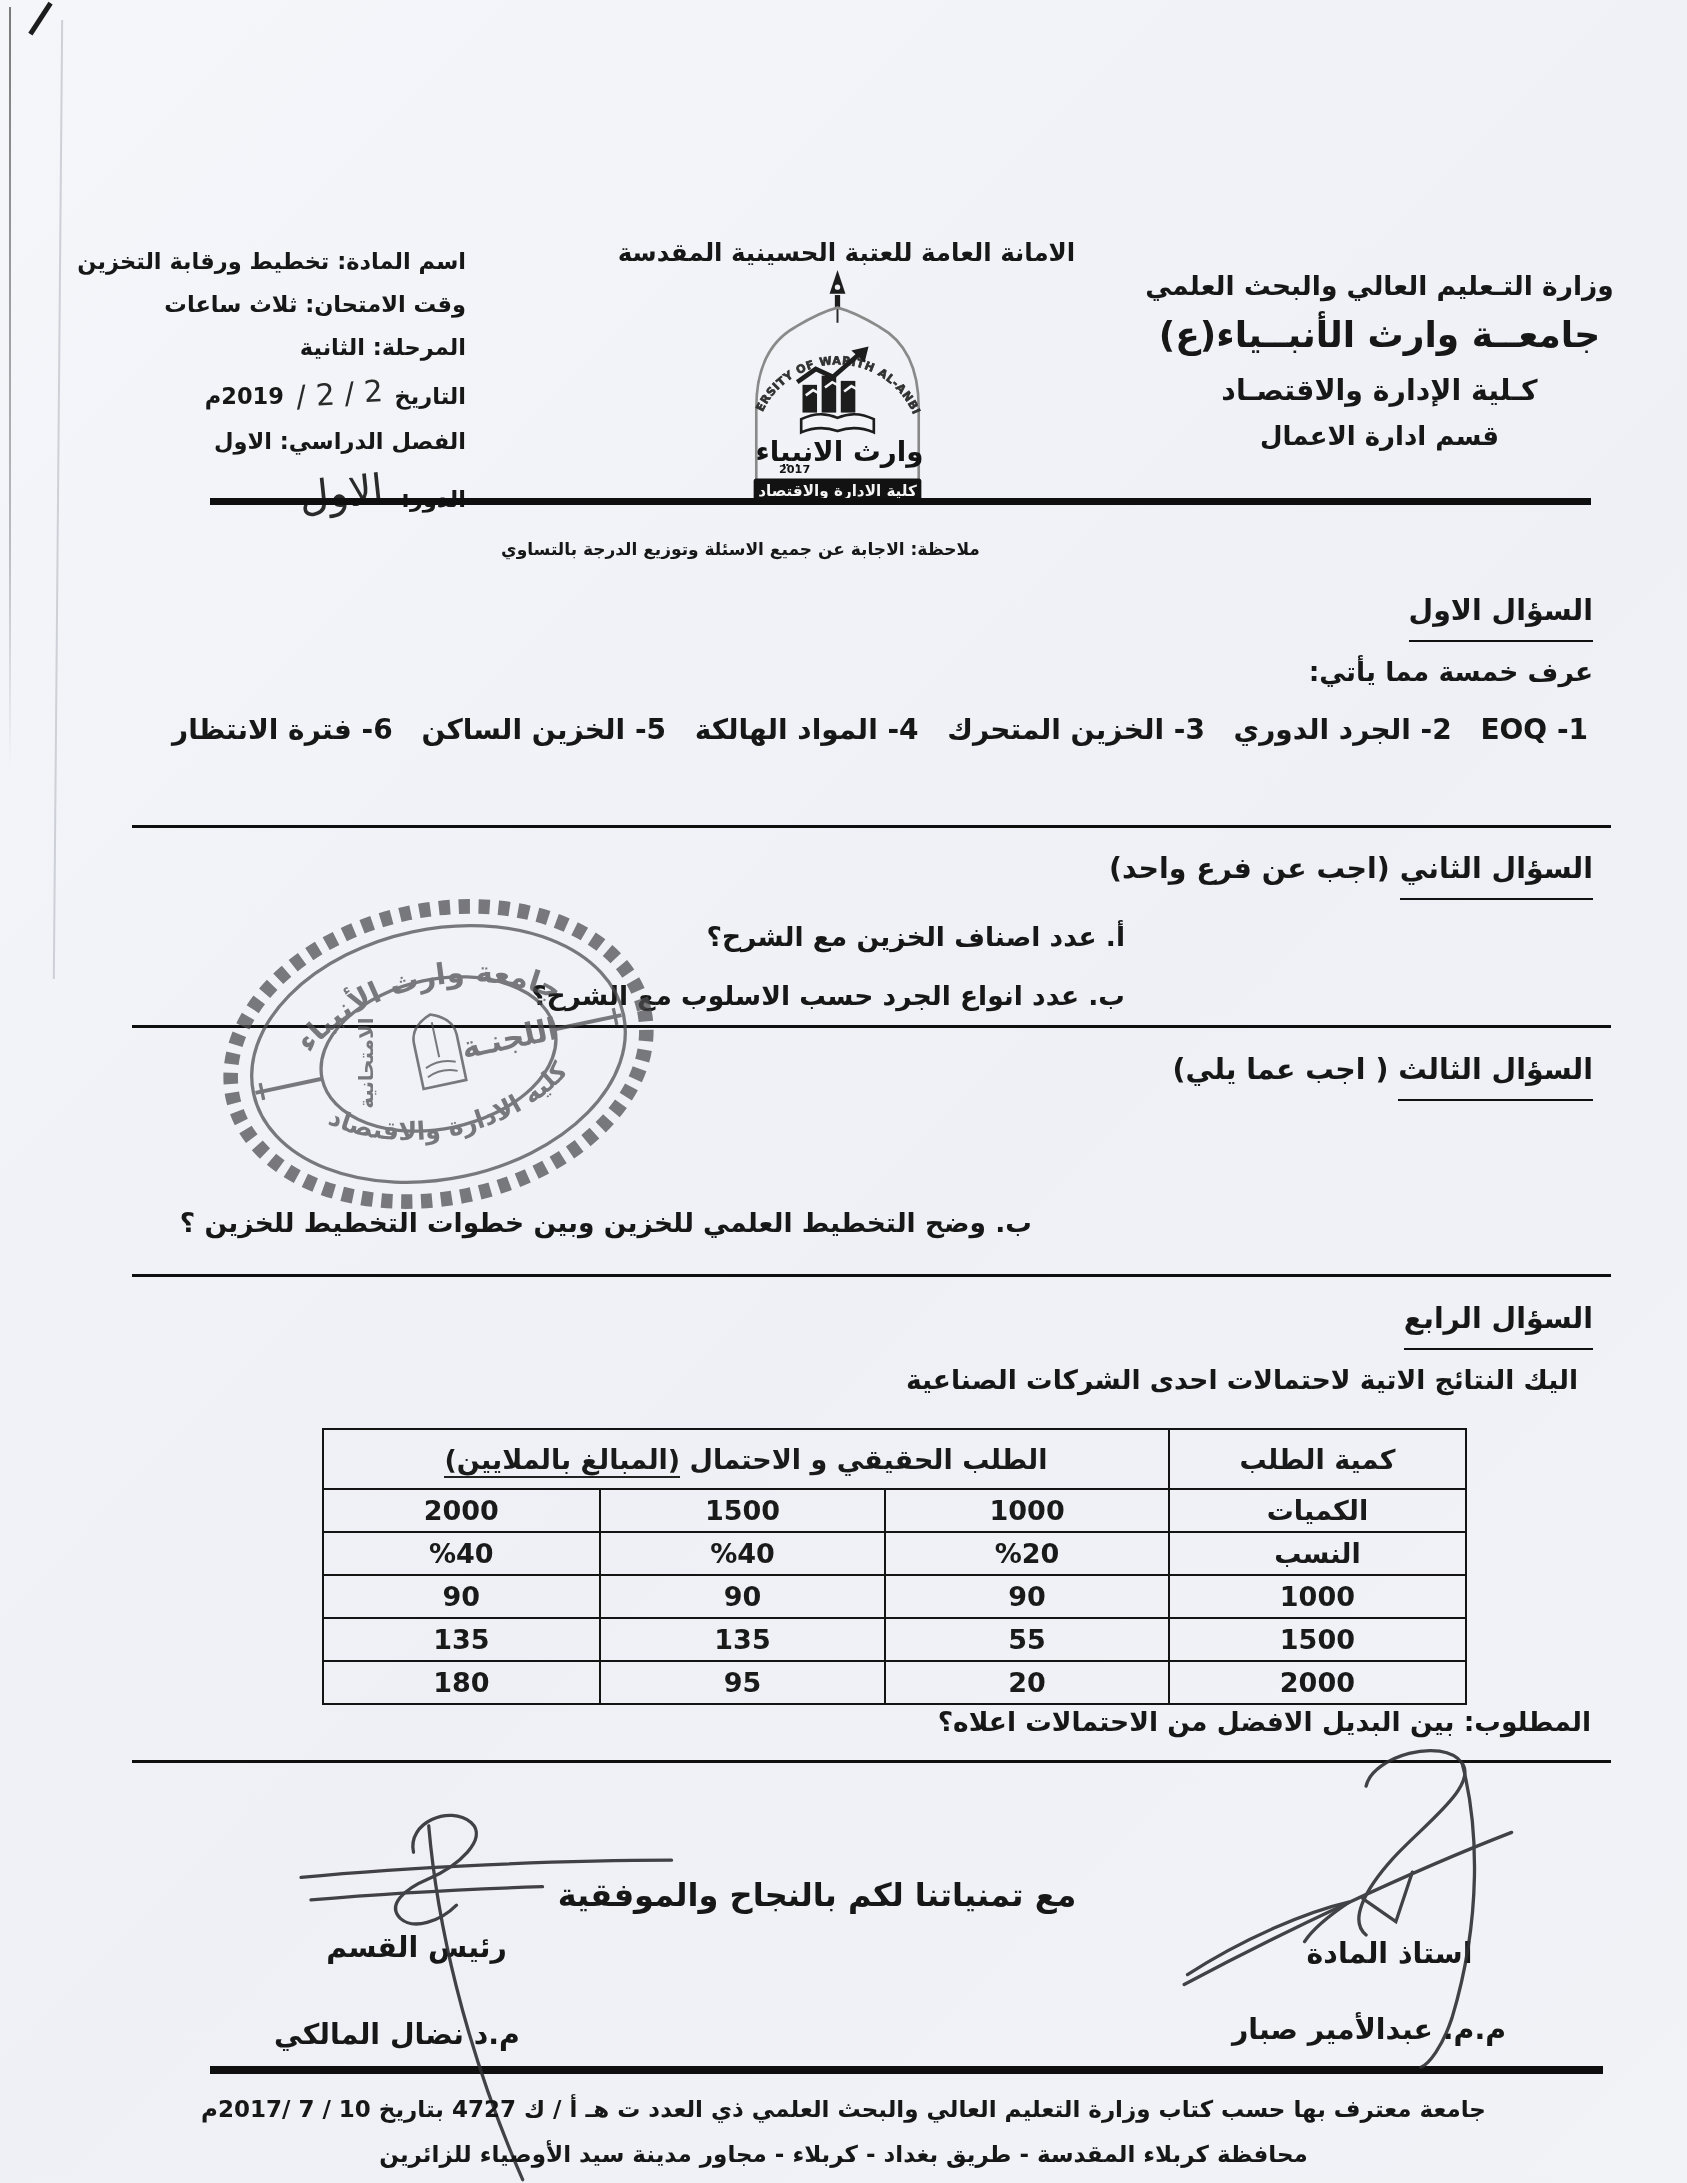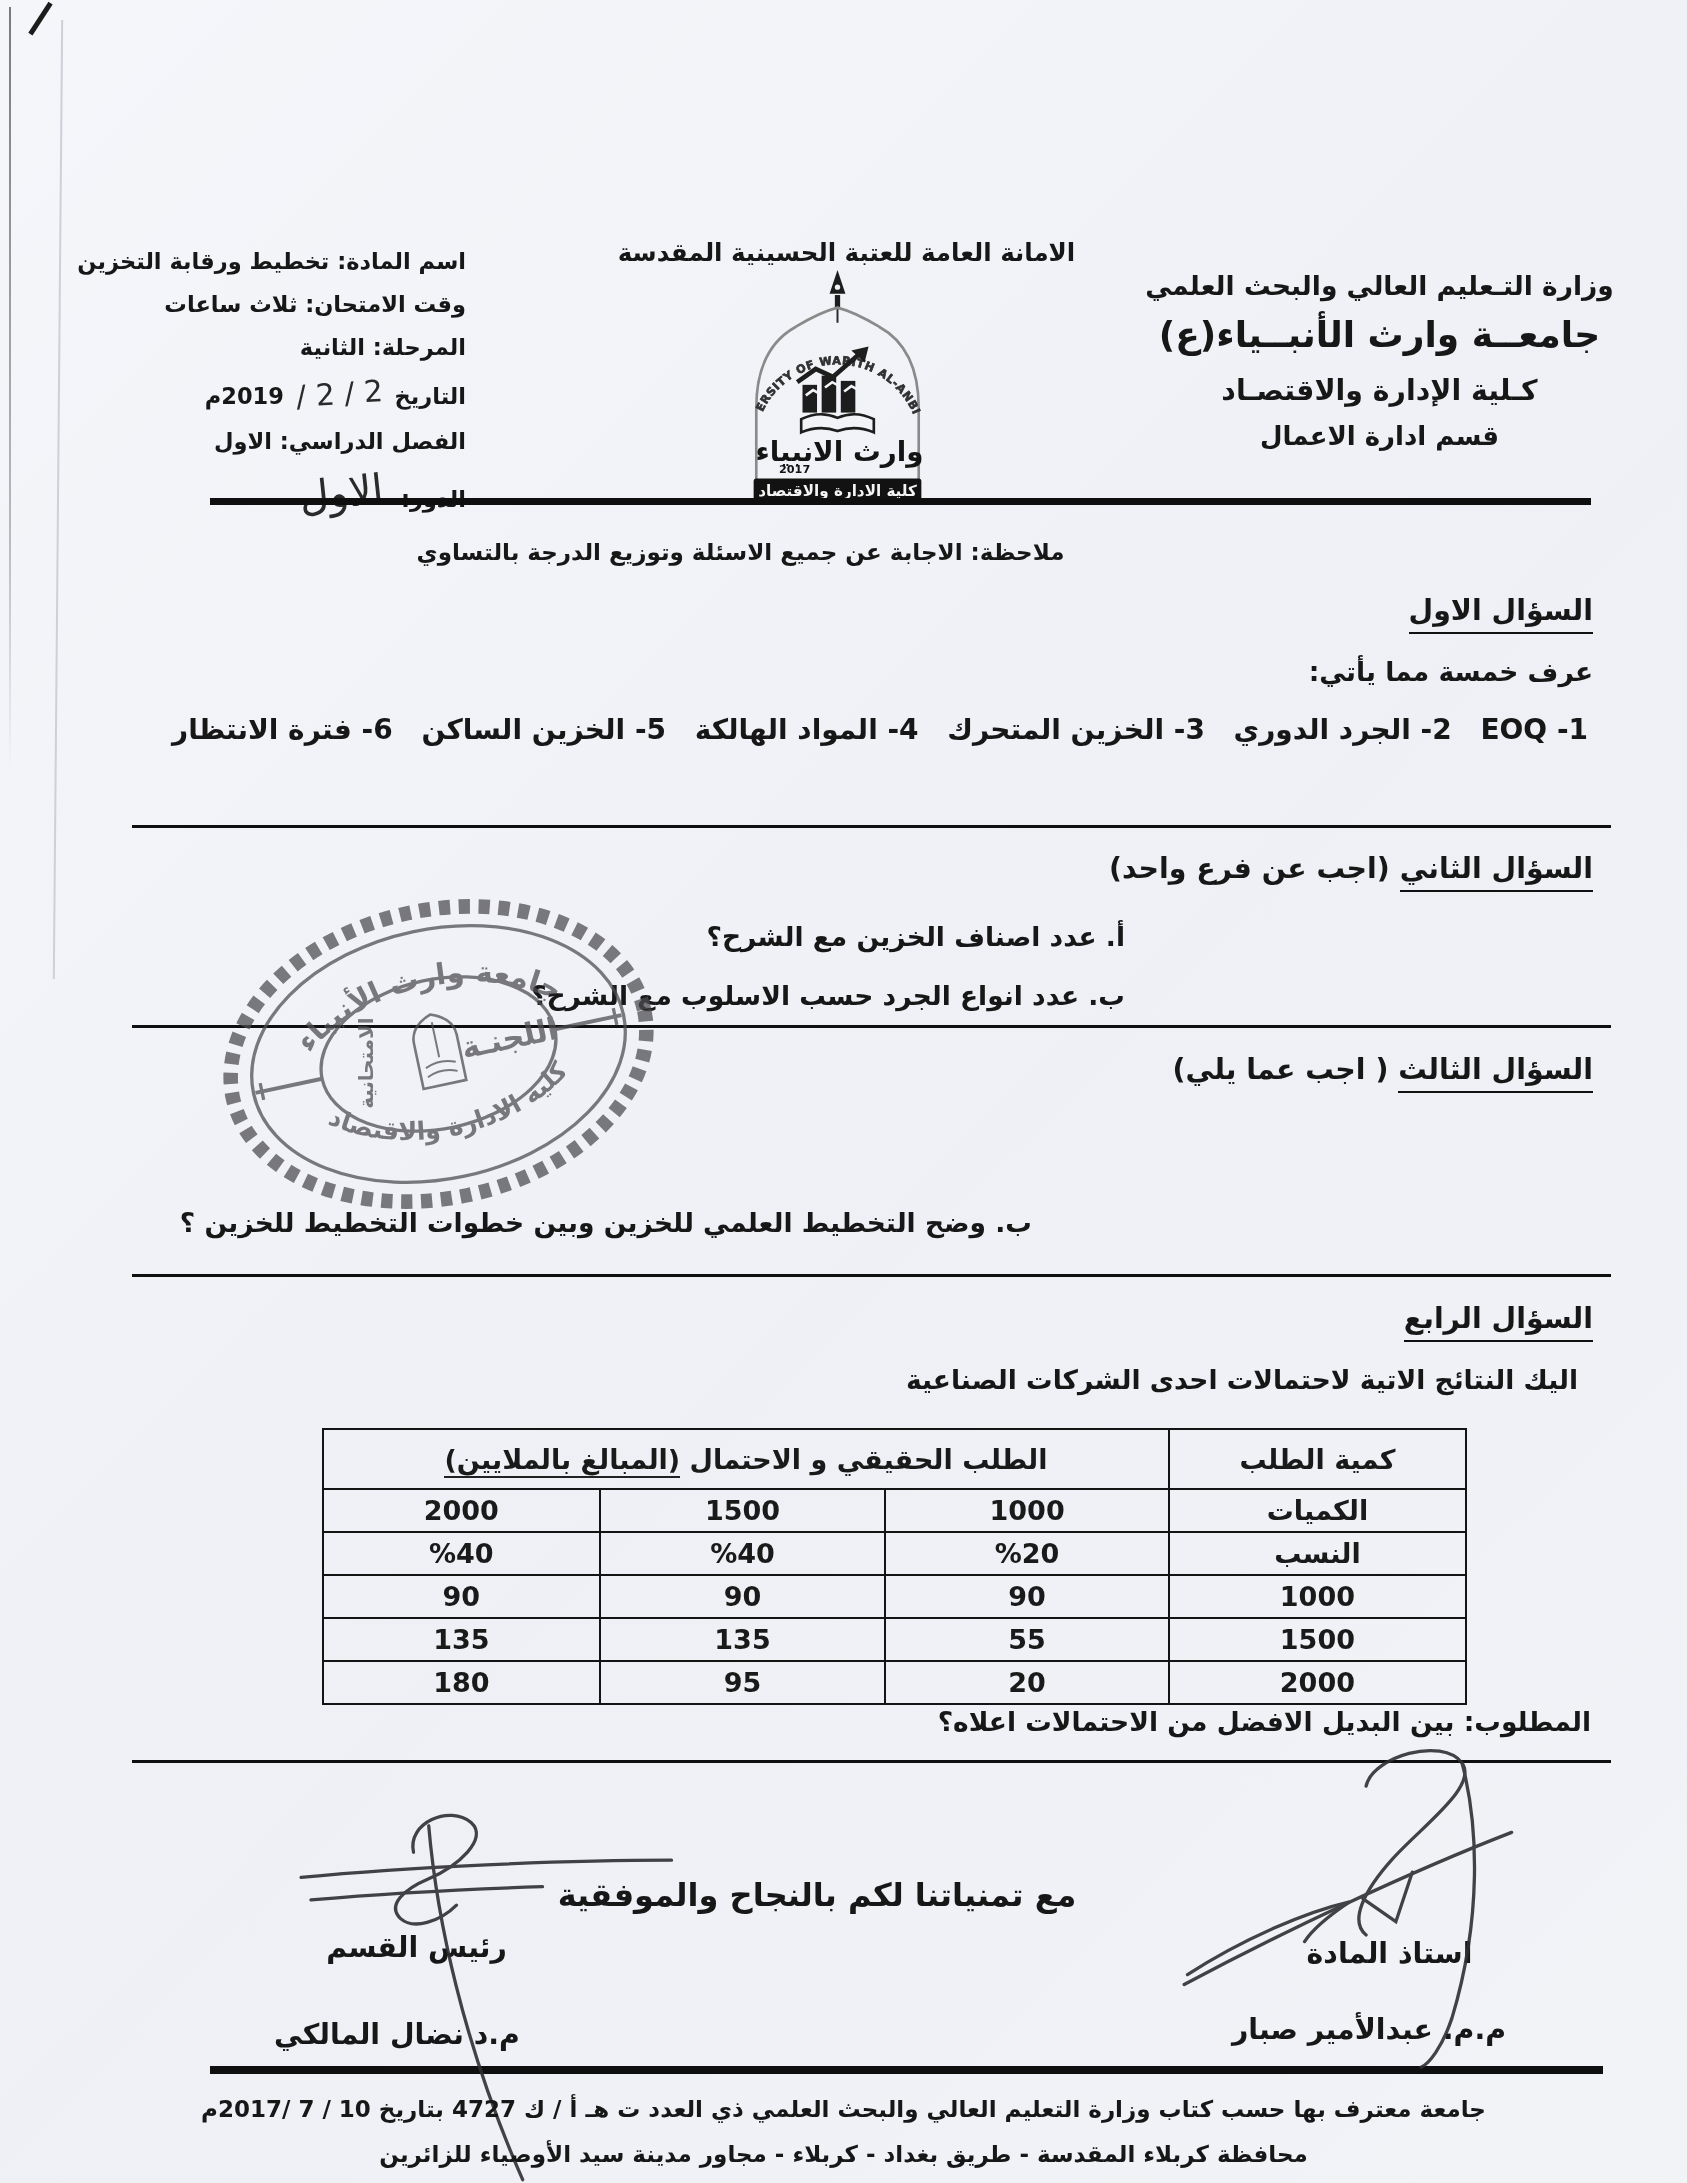--- a/index.html
+++ b/index.html
@@ -5,38 +5,38 @@
   html,body{margin:0;padding:0;background:#ffffff;}
   .page{
     position:relative;width:1687px;height:2183px;overflow:hidden;
     background:linear-gradient(135deg,#f5f6fa 0%,#eef0f5 55%,#f2f3f7 100%);
     font-family:"DejaVu Sans","Liberation Sans",sans-serif;
     color:#171717;
   }
   .abs{position:absolute;}
   .rtl{direction:rtl;unicode-bidi:isolate;}
   .rule{position:absolute;background:#0f0f0f;}
-  .u{border-bottom:2.6px solid #111;padding-bottom:5px;}
+  .u{border-bottom:2.6px solid #111;padding-bottom:13px;}
   .u-thin{border-bottom:2px solid #222;padding-bottom:1px;}
 
   
   .hdr-right{left:1125px;top:270px;width:509px;text-align:center;}
   .hdr-right .l1{font-size:26.5px;font-weight:700;margin-bottom:13.2px;}
   .hdr-right .l2{font-size:36px;font-weight:800;margin-bottom:18.5px;letter-spacing:0.7px;}
   .hdr-right .l3{font-size:28.4px;font-weight:700;margin-bottom:14.6px;}
   .hdr-right .l4{font-size:26px;font-weight:700;}
   .hdr-center-title{left:582px;top:238px;width:529px;text-align:center;font-size:24.5px;font-weight:700;}
   .info{left:129px;top:250px;width:337px;text-align:right;font-size:22.5px;font-weight:600;line-height:1.0;}
   .info .line{margin-bottom:20.5px;white-space:nowrap;}
   .hand{font-weight:500;color:#2a2a2a;display:inline-block;}
   .hand-date{font-size:30px;transform:rotate(-4deg);margin:0 4px;}
   .hand-round{font-size:41px;transform:rotate(-6deg);margin-right:9.3px;letter-spacing:1.3px;}
 
   
-  .note{left:304px;top:539px;width:873px;text-align:center;font-size:23px;font-weight:800;}
+  .note{left:304px;top:539px;width:873px;text-align:center;font-size:17px;font-weight:800;}
   .q-title{right:94px;font-size:28.4px;font-weight:800;white-space:nowrap;}
   .q-sub{font-weight:800;}
   .q-item{font-size:26.5px;font-weight:600;white-space:nowrap;}
   .items-row{left:172px;right:99px;top:713px;display:flex;justify-content:space-between;
              font-size:28px;font-weight:800;white-space:nowrap;}
 
   
   table.demand{position:absolute;left:322px;top:1428px;width:1145px;border-collapse:collapse;
                direction:rtl;table-layout:fixed;}
   table.demand th,table.demand td{border:2px solid #141414;text-align:center;

